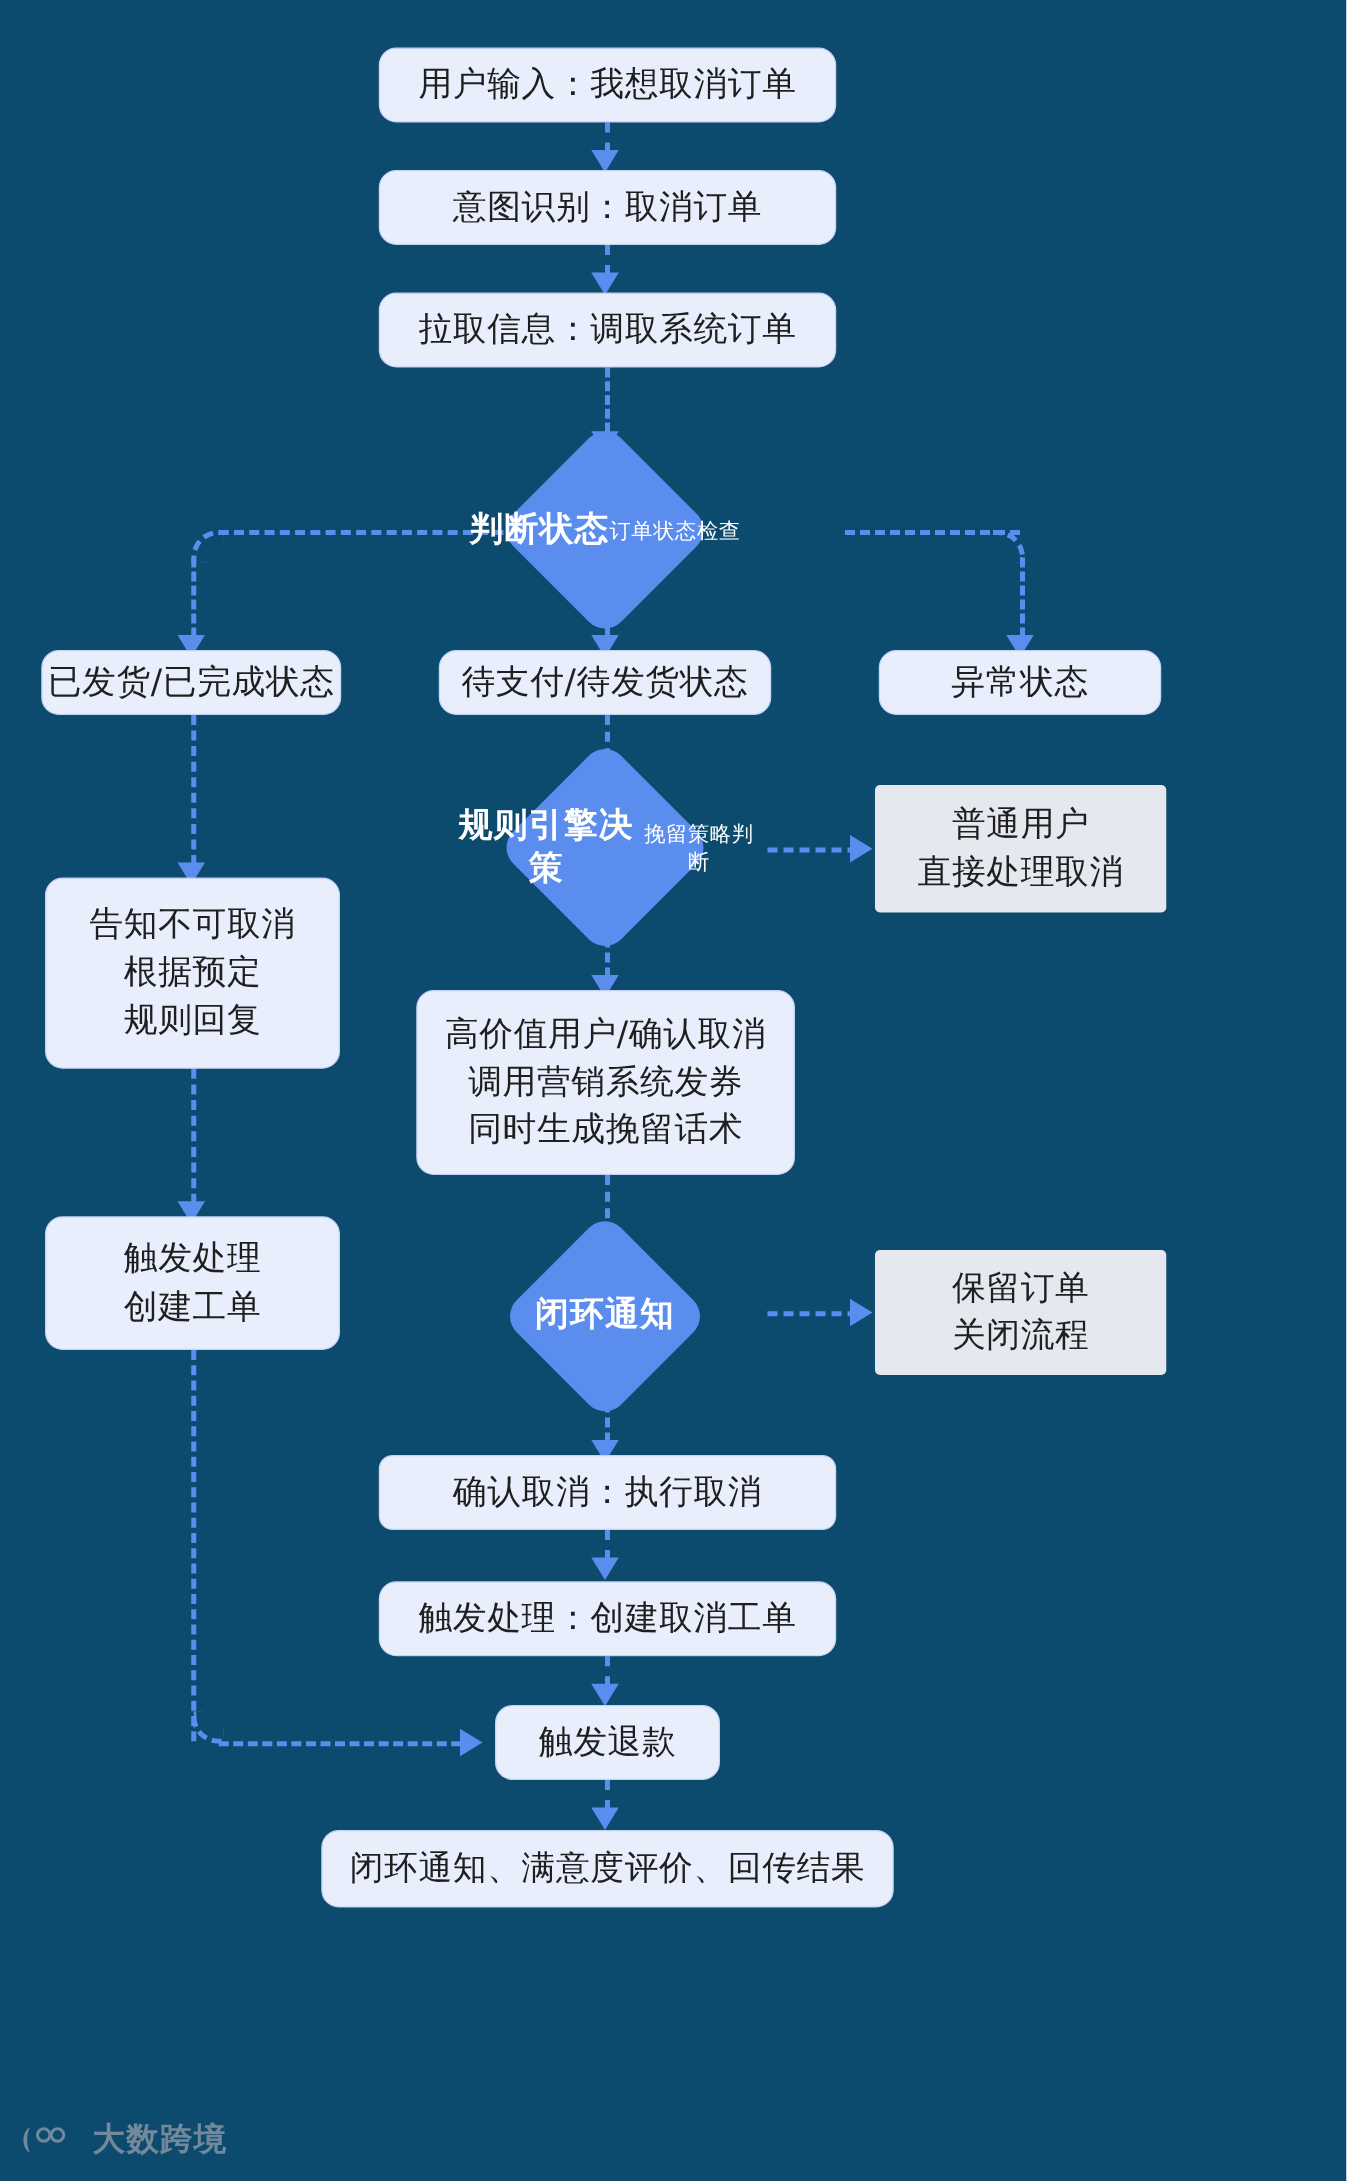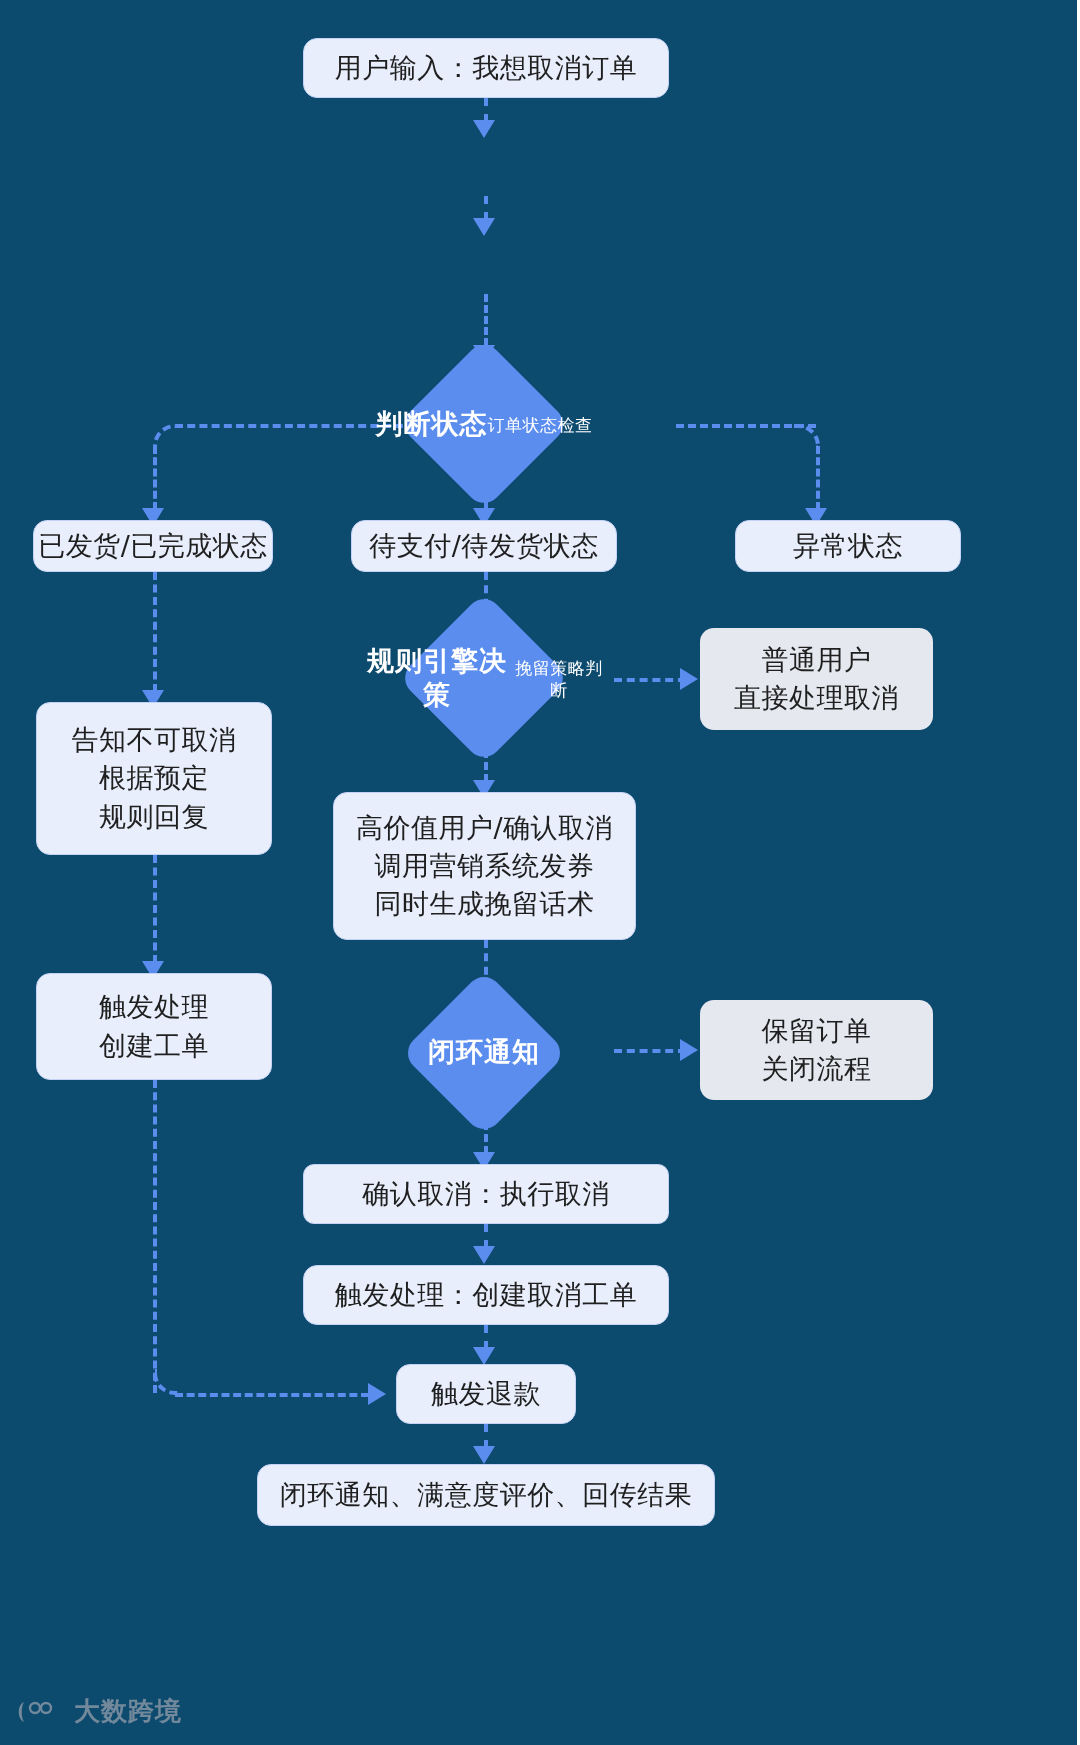--- a/index.html
+++ b/index.html
@@ -32,21 +32,21 @@
   .box {
     background: #e8eefc;
     border: 1px solid #c3d2f5;
     border-radius: 14px;
     font-size: 27px;
     letter-spacing: 0.5px;
   }
   .box-plain {
     background: #e6e8f0;
     border: none;
-    border-radius: 14px;
+    border-radius: 4px;
     font-size: 27px;
     letter-spacing: 0.5px;
   }
   .diamond {
     color: #ffffff;
   }
   .diamond .dshape {
     position: absolute;
     left: 50%;
     top: 50%;
@@ -193,39 +193,45 @@
   <div class="vline" style="left:484px; top:1325px; height:24px;"></div>
   <div class="arrow-down" style="left:473px; top:1347px;"></div>
 
   <div class="vline" style="left:484px; top:1424px; height:24px;"></div>
   <div class="arrow-down" style="left:473px; top:1446px;"></div>
 
   <div class="node box" style="left:303px; top:38px; width:366px; height:60px;">
     <span>用户输入：我想取消订单</span>
   </div>
 
-
+  <div class="node box" style="left:303px; top:136px; width:366px; height:60px;">
+    <span>意图识别：取消订单</span>
+  </div>
+
+  <div class="node box" style="left:303px; top:234px; width:366px; height:60px;">
+    <span>拉取信息：调取系统订单</span>
+  </div>
 
   <div class="node diamond" style="left:362px; top:364px; width:244px; height:120px;">
     <div class="dshape" style="width:122px; height:122px;"></div>
     <div class="dtext">
       <div class="dtitle">判断状态</div>
       <div class="dsub">订单状态检查</div>
     </div>
   </div>
 
   <div class="node box" style="left:33px; top:520px; width:240px; height:52px;">
     <span>已发货/已完成状态</span>
   </div>
 
   <div class="node box" style="left:351px; top:520px; width:266px; height:52px;">
     <span>待支付/待发货状态</span>
   </div>
 
-  <div class="node box" style="left:703px; top:520px; width:226px; height:52px;margin-left:32px;">
+  <div class="node box" style="left:703px; top:520px; width:226px; height:52px;">
     <span>异常状态</span>
   </div>
 
   <div class="node box" style="left:36px; top:702px; width:236px; height:153px;">
     <span>告知不可取消</span>
     <span>根据预定</span>
     <span>规则回复</span>
   </div>
 
   <div class="node box" style="left:36px; top:973px; width:236px; height:107px;">

